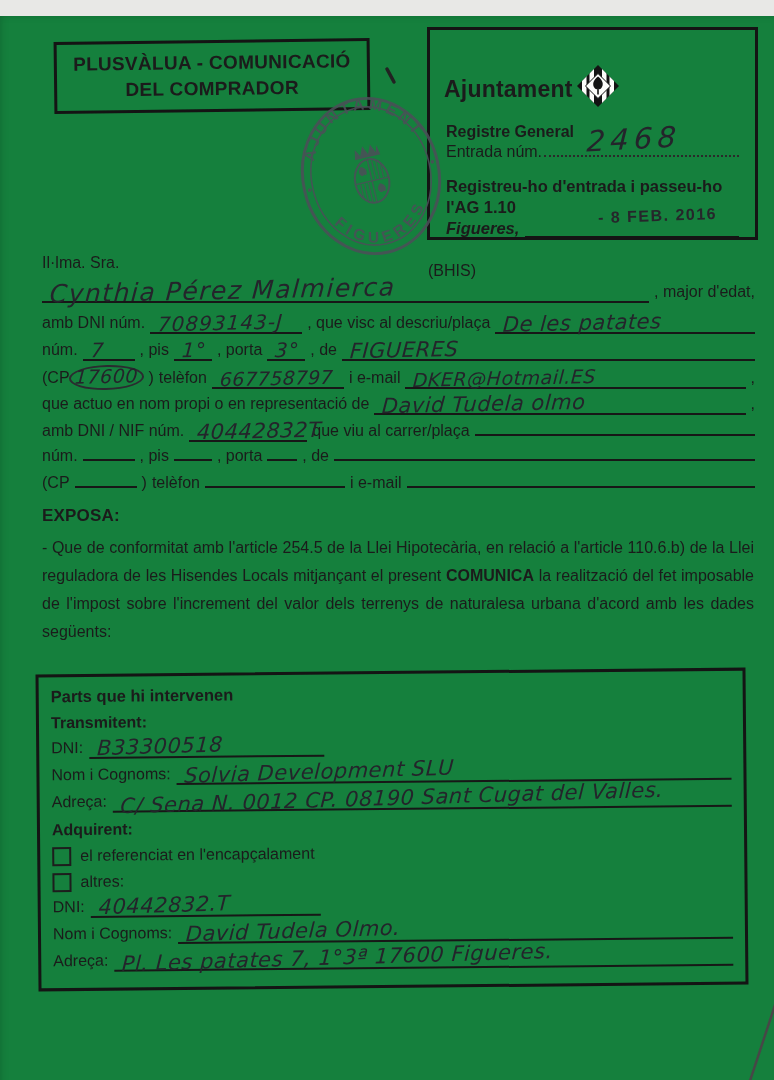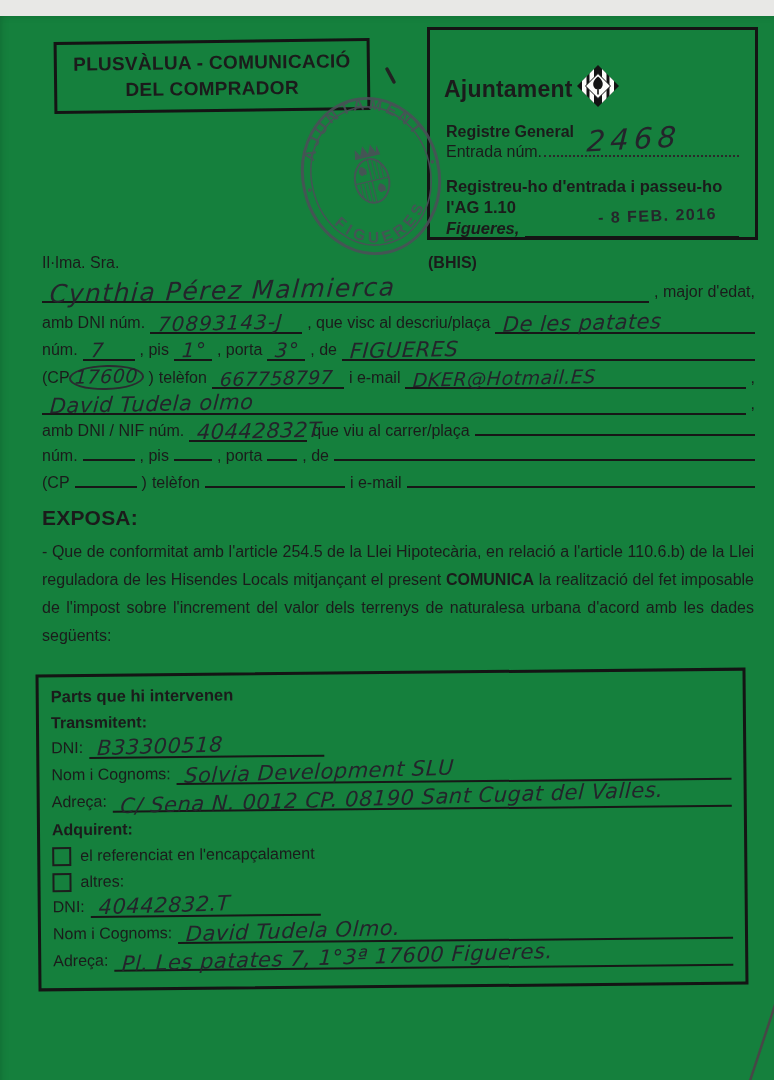--- a/index.html
+++ b/index.html
@@ -47,28 +47,28 @@
   .hw-stamp-num{font-size:29px;letter-spacing:5px;transform:skewX(-6deg) rotate(-3deg);}
   .hw-oval{border:2px solid #2b2b30;border-radius:50%;padding:0 4px 2px 4px;margin-left:-6px;}
   
   .form-body{position:absolute;left:42px;top:238px;width:713px;font-size:16px;}
   .fl{display:flex;align-items:baseline;gap:5px;}
   .fl .lb{white-space:nowrap;flex:none;}
   .fill{border-bottom:2px solid #171717;position:relative;flex:none;}
   .fill .hw{position:relative;top:2px;margin-left:8px;}
   .grow{flex:1;}
   .r0{height:22px;position:relative;}
-  .bhis{position:absolute;left:386px;top:0;font-weight:bold;}
+  .bhis{position:absolute;left:386px;top:8px;font-weight:normal;}
   .r1{height:35px;}
   .r2,.r3,.r4,.r5,.r7{height:27px;justify-content:center;}
   .r6{height:28px;}
   .r8{height:26px;}
   
   .exposa{position:absolute;left:42px;top:490px;width:712px;}
-  .exposa h3{margin:0;font-size:21px;letter-spacing:.2px;}
+  .exposa h3{margin:0;font-size:17px;letter-spacing:.2px;}
   .exposa .p1{margin-top:14px;line-height:26px;}
   .exposa .p2{margin-top:8px;line-height:28px;text-align:justify;}
   
   .parts-box{
     position:absolute;left:37px;top:655px;width:710px;box-sizing:border-box;
     border:3px solid #141414;padding:7px 12px 12px 12px;font-size:16px;
     transform:rotate(-0.55deg);
   }
   .pb-row{display:flex;align-items:baseline;gap:6px;height:27px;}
   .pb-h{font-weight:bold;font-size:16.5px;height:26px;line-height:24px;}
@@ -191,20 +191,21 @@
       <span class="lb">(CP</span>
       <span><span class="hw hw-md hw-oval">17600</span></span>
       <span class="lb">)</span>
       <span class="lb">telèfon</span>
       <span class="fill" style="width:132px"><span class="hw hw-md">667758797</span></span>
       <span class="lb">i e-mail</span>
       <span class="fill grow"><span class="hw hw-md">DKER@Hotmail.ES</span></span>
       <span class="lb">,</span>
     </div>
     <div class="fl r5">
+      <span class="lb">que actuo en nom propi o en representació de</span>
       <span class="fill grow"><span class="hw hw-lg">David Tudela olmo</span></span>
       <span class="lb">,</span>
     </div>
     <div class="fl r6">
       <span class="lb">amb DNI / NIF núm.</span>
       <span class="fill" style="width:118px"><span class="hw hw-lg">40442832T</span></span>
       <span class="lb">que viu al carrer/plaça</span>
       <span class="fill grow"></span>
     </div>
     <div class="fl r7">

